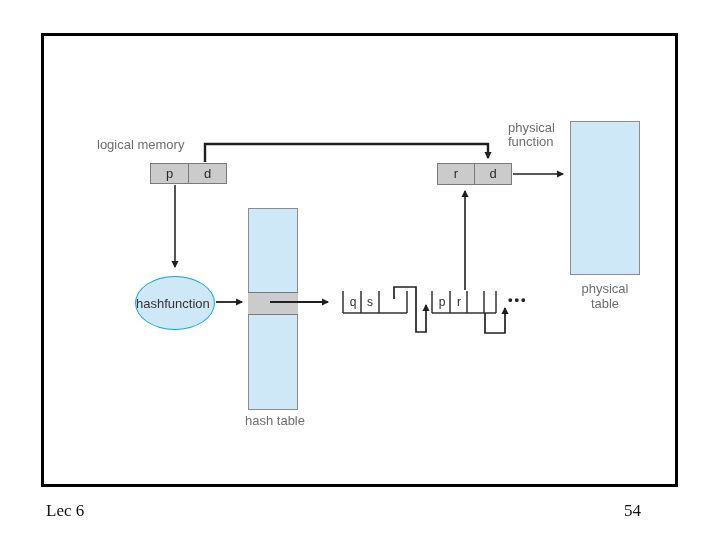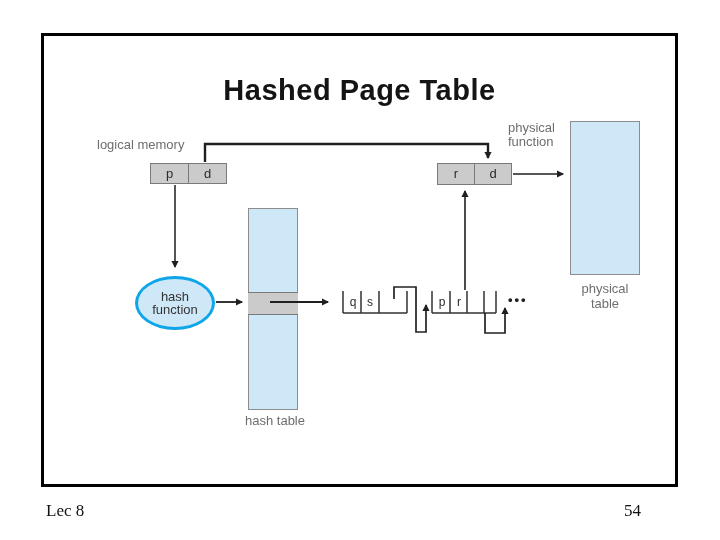--- a/index.html
+++ b/index.html
@@ -29,22 +29,22 @@
     position:absolute; background:#cfe8f7; border:1px solid #8d8d8d;
     box-sizing:border-box;
   }
   .bucket {
     position:absolute; left:248px; top:292px; width:50px; height:23px;
     background:#cbcbcb; border-top:1px solid #7a7a7a; border-bottom:1px solid #7a7a7a;
     box-sizing:border-box;
   }
   .ellipse {
     position:absolute; left:135px; top:276px; width:80px; height:54px;
-    background:#cfe8f7; border:3px solid #0ea5e9; border-radius:50%;
-    display:flex; flex-direction:column; align-items:center; justify-content:center;
+    background:#cfe8f7; border:1px solid #0ea5e9; border-radius:50%;
+    display:flex; align-items:center; 
     font-size:13px; color:#333; line-height:13px; box-sizing:border-box;
   }
   .node-letter {
     position:absolute; width:16px; text-align:center; font-size:12px;
     color:#2b2b2b; line-height:12px;
   }
   .dots {
     position:absolute; left:508px; top:292px; font-size:13px; font-weight:bold;
     color:#222; letter-spacing:2px;
   }
@@ -57,21 +57,20 @@
   .footer-center { left:41px; width:637px; text-align:center; }
   .footer-right  { left:600px; width:65px; text-align:center; }
 </style>
 </head>
 <body>
 
 <div class="page">
 
   <div class="frame"></div>
 
-  <div class="title">Hashed Page Table</div>
 
   <div class="lbl" style="left:97px; top:138px;">logical memory</div>
 
   <div class="lbl" style="left:508px; top:121px;">
     <div>physical</div>
     <div>function</div>
   </div>
 
   <div class="lbl" style="left:570px; top:281px; width:70px; text-align:center; line-height:15px;">
     <div>physical</div>
@@ -128,16 +127,16 @@
 
     <path d="M394,299 V287 H416 V332 H426 V305" fill="none" stroke="#222" stroke-width="1.7" marker-end="url(#ah)"></path>
 
     <path d="M432,291 V313 M450,291 V313 M467,291 V313 M484,291 V313 M496,291 V313 M432,313 H496" fill="none" stroke="#333" stroke-width="1.5"></path>
 
     <path d="M465,290 V191" fill="none" stroke="#1f1f1f" stroke-width="1.6" marker-end="url(#ah)"></path>
 
     <path d="M485,313 V333 H505 V308" fill="none" stroke="#222" stroke-width="1.7" marker-end="url(#ah)"></path>
   </svg>
 
-  <div class="footer-item footer-left">Lec 8</div>
+  <div class="footer-item footer-left">Lec 6</div>
   <div class="footer-item footer-right">54</div>
 
 </div>
 
 </body></html>

